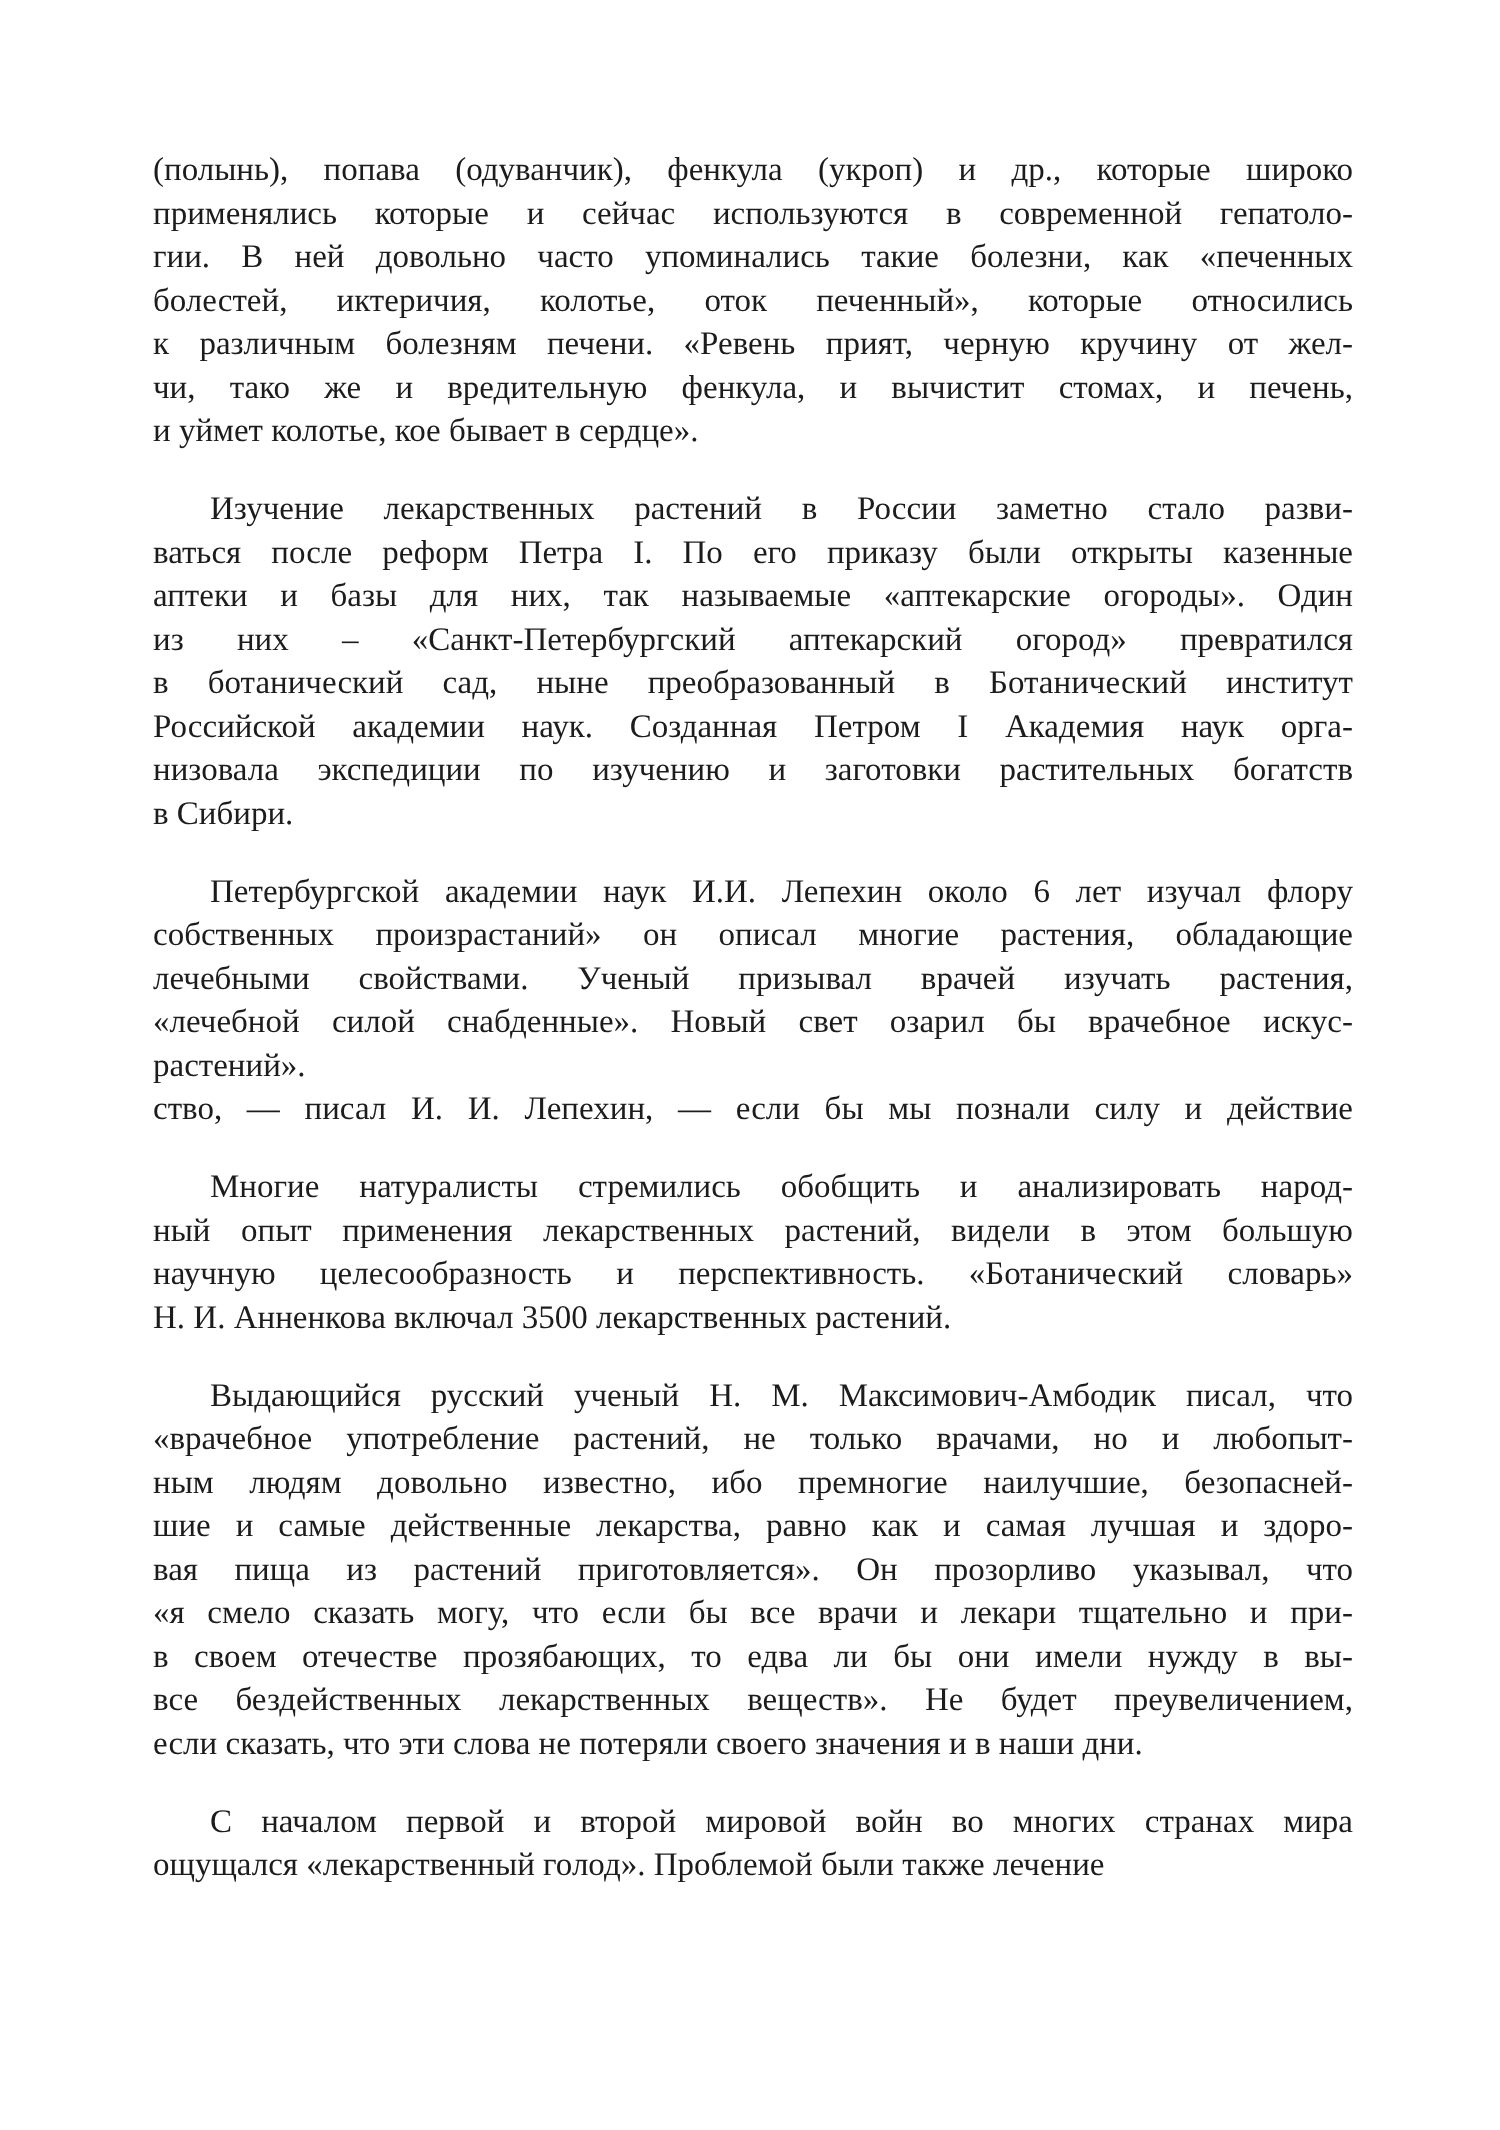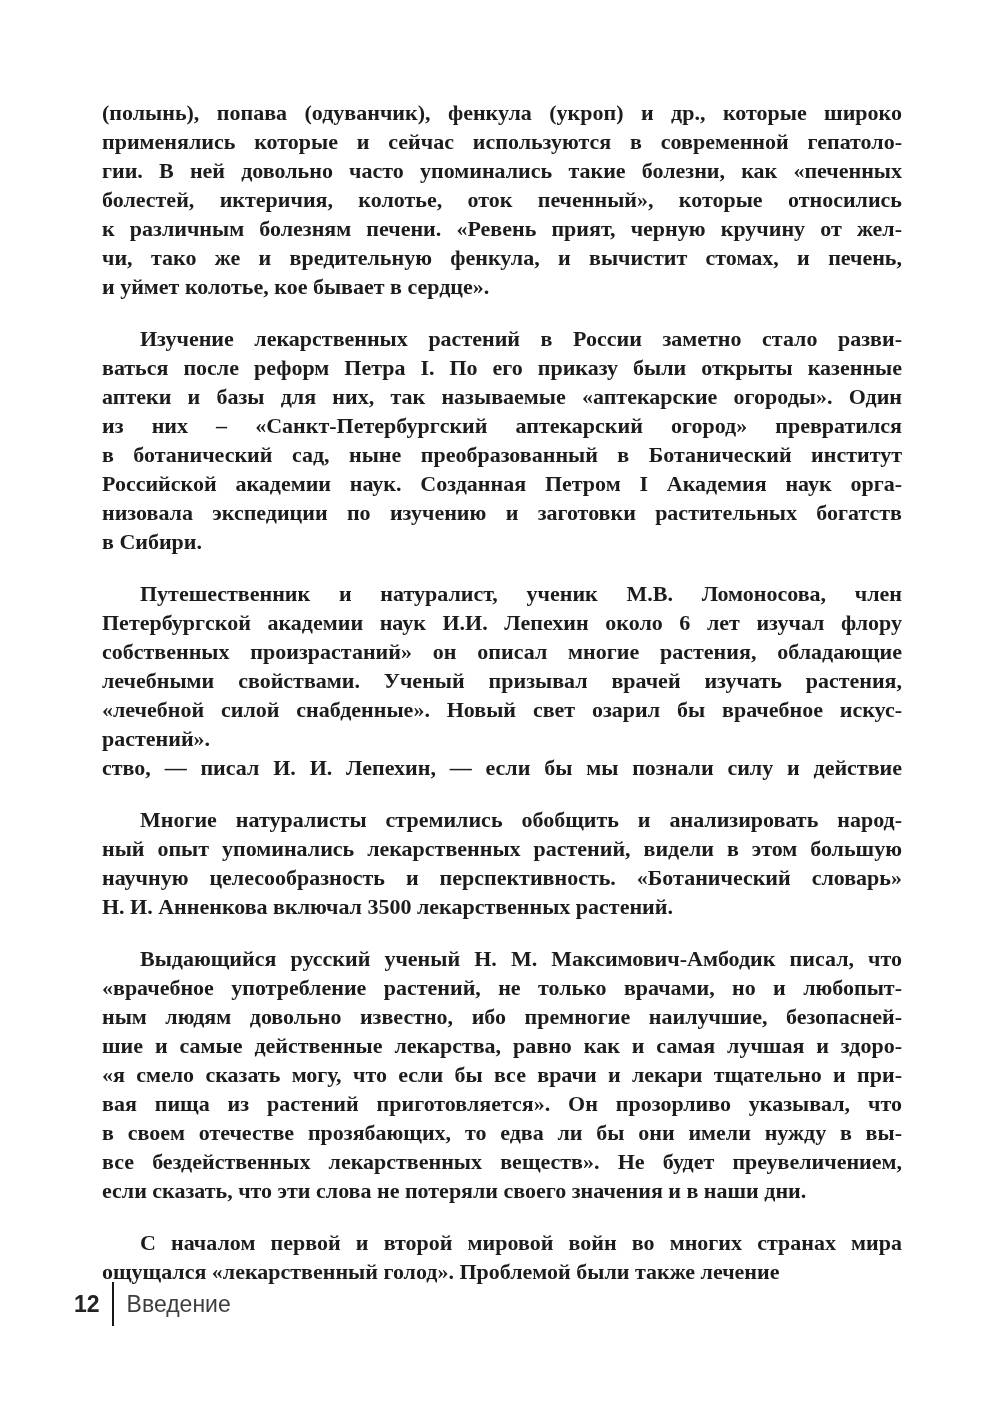--- a/index.html
+++ b/index.html
@@ -17,21 +17,21 @@
   .text-block {
     position: absolute;
     left: 102px;
     top: 98px;
     width: 800px;
     font-family: "Liberation Serif", "DejaVu Serif", serif;
     font-size: 22px;
     line-height: 29px;
     color: #1c1c1c;
   }
-  .para { margin: 0; padding: 0; font-weight: bold; }
+  .para { margin: 0; padding: 0; }
   .line {
     text-align: justify;
     text-align-last: justify;
     height: 29px;
     overflow: hidden;
     white-space: nowrap;
   }
   .line.last {
     text-align-last: left;
   }
@@ -83,50 +83,44 @@
         <div class="line">Изучение лекарственных растений в России заметно стало разви-</div>
         <div class="line">ваться после реформ Петра I. По его приказу были открыты казенные</div>
         <div class="line">аптеки и базы для них, так называемые «аптекарские огороды». Один</div>
         <div class="line">из них – «Санкт-Петербургский аптекарский огород» превратился</div>
         <div class="line">в ботанический сад, ныне преобразованный в Ботанический институт</div>
         <div class="line">Российской академии наук. Созданная Петром I Академия наук орга-</div>
         <div class="line">низовала экспедиции по изучению и заготовки растительных богатств</div>
         <div class="line last">в Сибири.</div>
       </div>
       <div class="para indent">
-        <div class="line">Путешественник и натуралист, ученик М.В. Ломоносова, член</div>
         <div class="line">Петербургской академии наук И.И. Лепехин около 6 лет изучал флору</div>
         <div class="line">собственных произрастаний» он описал многие растения, обладающие</div>
         <div class="line">лечебными свойствами. Ученый призывал врачей изучать растения,</div>
         <div class="line">«лечебной силой снабденные». Новый свет озарил бы врачебное искус-</div>
         <div class="line last">растений».</div>
         <div class="line">ство, — писал И. И. Лепехин, — если бы мы познали силу и действие</div>
       </div>
       <div class="para indent">
         <div class="line">Многие натуралисты стремились обобщить и анализировать народ-</div>
-        <div class="line">ный опыт упоминались лекарственных растений, видели в этом большую</div>
+        <div class="line">ный опыт применения лекарственных растений, видели в этом большую</div>
         <div class="line">научную целесообразность и перспективность. «Ботанический словарь»</div>
         <div class="line last">Н. И. Анненкова включал 3500 лекарственных растений.</div>
       </div>
       <div class="para indent">
         <div class="line">Выдающийся русский ученый Н. М. Максимович-Амбодик писал, что</div>
         <div class="line">«врачебное употребление растений, не только врачами, но и любопыт-</div>
         <div class="line">ным людям довольно известно, ибо премногие наилучшие, безопасней-</div>
         <div class="line">шие и самые действенные лекарства, равно как и самая лучшая и здоро-</div>
+        <div class="line">вая пища из растений приготовляется». Он прозорливо указывал, что</div>
         <div class="line">«я смело сказать могу, что если бы все врачи и лекари тщательно и при-</div>
-        <div class="line">вая пища из растений приготовляется». Он прозорливо указывал, что</div>
         <div class="line">в своем отечестве прозябающих, то едва ли бы они имели нужду в вы-</div>
         <div class="line">все бездейственных лекарственных веществ». Не будет преувеличением,</div>
         <div class="line last">если сказать, что эти слова не потеряли своего значения и в наши дни.</div>
       </div>
       <div class="para indent">
         <div class="line">С началом первой и второй мировой войн во многих странах мира</div>
         <div class="line last">ощущался «лекарственный голод». Проблемой были также лечение</div>
       </div>
     </div>
 
-  <div class="footer">
-    <span class="page-num">12</span>
-    <span class="footer-bar"></span>
-    <span class="section-name">Введение</span>
-  </div>
 
 </div>
 
 </body></html>

